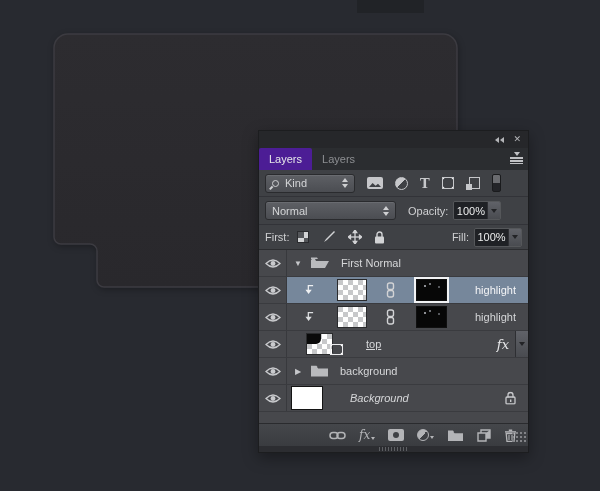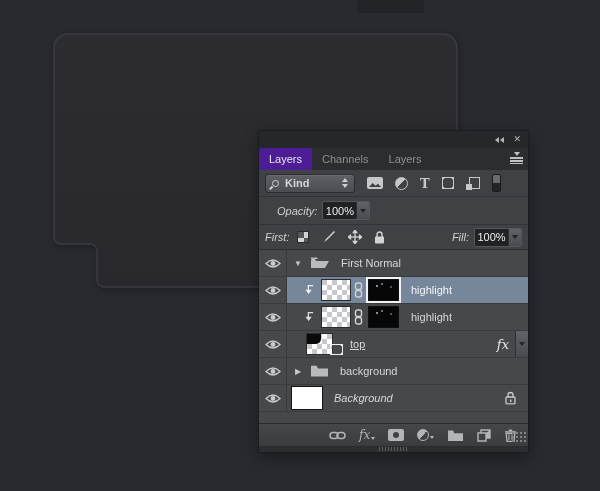--- a/index.html
+++ b/index.html
@@ -33,21 +33,21 @@
 
   .filter-row { height:27px; display:flex; align-items:center; padding:0 6px; gap:0;
                 border-bottom:1px solid #323338; flex:0 0 auto; }
   .dropdown { background:linear-gradient(#5e6065,#4b4d52); border:1px solid #2a2b2e; border-radius:3px;
               height:19px; display:flex; align-items:center; padding:0 6px; cursor:pointer;
               box-shadow:inset 0 1px 0 rgba(255,255,255,.08); }
   .kind-dd { width:90px; }
   .search-glyph { width:7px; height:7px; border:1.5px solid #cfd0d2; border-radius:50%; position:relative; flex:0 0 auto; }
   .search-glyph::after { content:""; position:absolute; width:4px; height:1.5px; background:#cfd0d2;
                          transform:rotate(-45deg); left:-4px; top:6px; }
-  .dd-label { margin-left:6px; color:#d4d5d7;font-weight:bold; }
+  .dd-label { margin-left:6px; color:#d4d5d7; }
   .updown { margin-left:auto; display:flex; flex-direction:column; gap:2px; align-items:center; }
   .tri-u { width:0; height:0; border-bottom:4px solid #cfd0d2; border-left:3px solid transparent; border-right:3px solid transparent; }
   .tri-d { width:0; height:0; border-top:4px solid #cfd0d2; border-left:3px solid transparent; border-right:3px solid transparent; }
 
   .filter-icons { display:flex; align-items:center; gap:12px; margin-left:12px; }
   .f-photo { width:16px; height:12px; background:#c6c7ca; border-radius:2px; position:relative; cursor:pointer; }
   .f-photo::after { content:""; position:absolute; left:2px; right:2px; bottom:2px; height:4px;
                     background:#3f4145; clip-path:polygon(0 100%,30% 0,55% 70%,75% 20%,100% 100%); }
   .f-adj { width:13px; height:13px; border-radius:50%; border:1px solid #c6c7ca;
            background:linear-gradient(135deg,#c6c7ca 50%,transparent 50%); cursor:pointer; }
@@ -59,21 +59,21 @@
                        radial-gradient(circle at 100% 100%,#e8e8ea 1.5px,transparent 1.6px); }
   .f-smart { width:14px; height:13px; position:relative; cursor:pointer; }
   .f-smart::before { content:""; position:absolute; right:0; top:0; width:9px; height:10px; border:1.5px solid #c6c7ca; }
   .f-smart::after { content:""; position:absolute; left:0; bottom:0; width:6px; height:6px; background:#c6c7ca; }
   .f-switch { width:9px; height:18px; border-radius:2px; border:1px solid #1a1b1d; cursor:pointer;
               background:linear-gradient(#6a6b6f 0 48%,#232428 52%); }
 
   .blend-row { height:28px; display:flex; align-items:center; padding:0 6px;
                border-bottom:1px solid #323338; flex:0 0 auto; }
   .blend-dd { width:131px; }
-  .row-label { color:#cfd0d2;font-style:italic; }
+  .row-label { color:#cfd0d2; }
   .opacity-label { margin-left:12px; margin-right:5px; }
   .value-box { display:flex; height:19px; border:1px solid #55575a; border-radius:2px; overflow:hidden; }
   .value-text { width:33px; background:#1f2125; color:#eceded; display:flex; align-items:center;
                 justify-content:center; cursor:text; }
   .value-arrow { width:13px; background:linear-gradient(#606268,#494b50); display:flex; align-items:center;
                  justify-content:center; cursor:pointer; border-left:1px solid #2e2f33; }
   .value-arrow .tri { width:0; height:0; border-top:4px solid #222326; border-left:3px solid transparent; border-right:3px solid transparent; }
 
   .lock-row { height:25px; display:flex; align-items:center; padding:0 6px;
               border-bottom:1px solid #2c2d30; flex:0 0 auto; }
@@ -81,21 +81,21 @@
   .l-checker { width:12px; height:12px; cursor:pointer;
       background:repeating-conic-gradient(#d2d3d5 0 25%,#54565a 0 50%) 0 0/12px 12px; border:1px solid #2a2b2e; }
   .fill-label { margin-left:auto; margin-right:5px;padding-left:31px; }
   svg.ic { display:block; }
 
   
   .layers-list { flex:1 1 auto; background:#47484c; overflow:hidden; display:flex; flex-direction:column; }
   .lrow { height:27px; flex:0 0 auto; display:flex; align-items:stretch; border-bottom:1px solid #3a3b3f; cursor:pointer; }
   .eye-cell { width:28px; flex:0 0 auto; border-right:1px solid #38393d; display:flex;
               align-items:center; justify-content:center; }
-  .lrow-content { flex:1; display:flex; align-items:center; position:relative; }
+  .lrow-content { flex:1; display:flex; align-items:center; position:relative;gap:16px; }
   .lrow.selected .lrow-content { background:#76879b; }
   .lrow.selected .layer-name { color:#f4f5f7; }
   .layer-name { color:#d6d7d9; white-space:nowrap; }
   .expand-tri { font-size:8px; color:#c6c7ca; width:10px; text-align:center; }
 
   .checker-thumb { width:30px; height:22px; border:1px solid #2a2b2d; flex:0 0 auto;
       background:repeating-conic-gradient(#ffffff 0 25%,#c7c8ca 0 50%) 0 0/10px 10px; }
   .mask-thumb { width:31px; height:22px; background:#070707; border:1px solid #101010; flex:0 0 auto;
       background-image:radial-gradient(circle at 8px 6px,#8d8f94 .8px,transparent 1.3px),
                        radial-gradient(circle at 13px 4px,#6d6f74 .8px,transparent 1.3px),
@@ -165,21 +165,20 @@
     <div class="panel-header">
       <span class="collapse-icon">
         <span class="tri-l"></span>
           <span class="tri-l"></span>
       </span>
       <span class="close-x">✕</span>
     </div>
 
     <div class="tab-bar">
       <div class="tab active">Layers</div>
-      <div class="tab">Channels</div>
       <div class="tab">Layers</div>
       <div class="panel-menu">
         <span class="tri-d-sm"></span>
           <span class="menu-lines"></span>
       </div>
     </div>
 
     <div class="filter-row">
       <div class="dropdown kind-dd">
         <span class="search-glyph"></span>
@@ -193,20 +192,27 @@
         <span class="f-photo"></span>
         <span class="f-adj"></span>
         <span class="f-type">T</span>
         <span class="f-shape"></span>
         <span class="f-smart"></span>
         <span class="f-switch"></span>
       </div>
     </div>
 
     <div class="blend-row">
+      <div class="dropdown blend-dd">
+        <span class="dd-label" style="margin-left:0">Normal</span>
+        <span class="updown">
+          <span class="tri-u"></span>
+            <span class="tri-d"></span>
+        </span>
+      </div>
       <span class="row-label opacity-label">Opacity:</span>
       <div class="value-box">
         <span class="value-text">100%</span>
         <span class="value-arrow">
             <span class="tri"></span>
           </span>
       </div>
     </div>
 
     <div class="lock-row">

